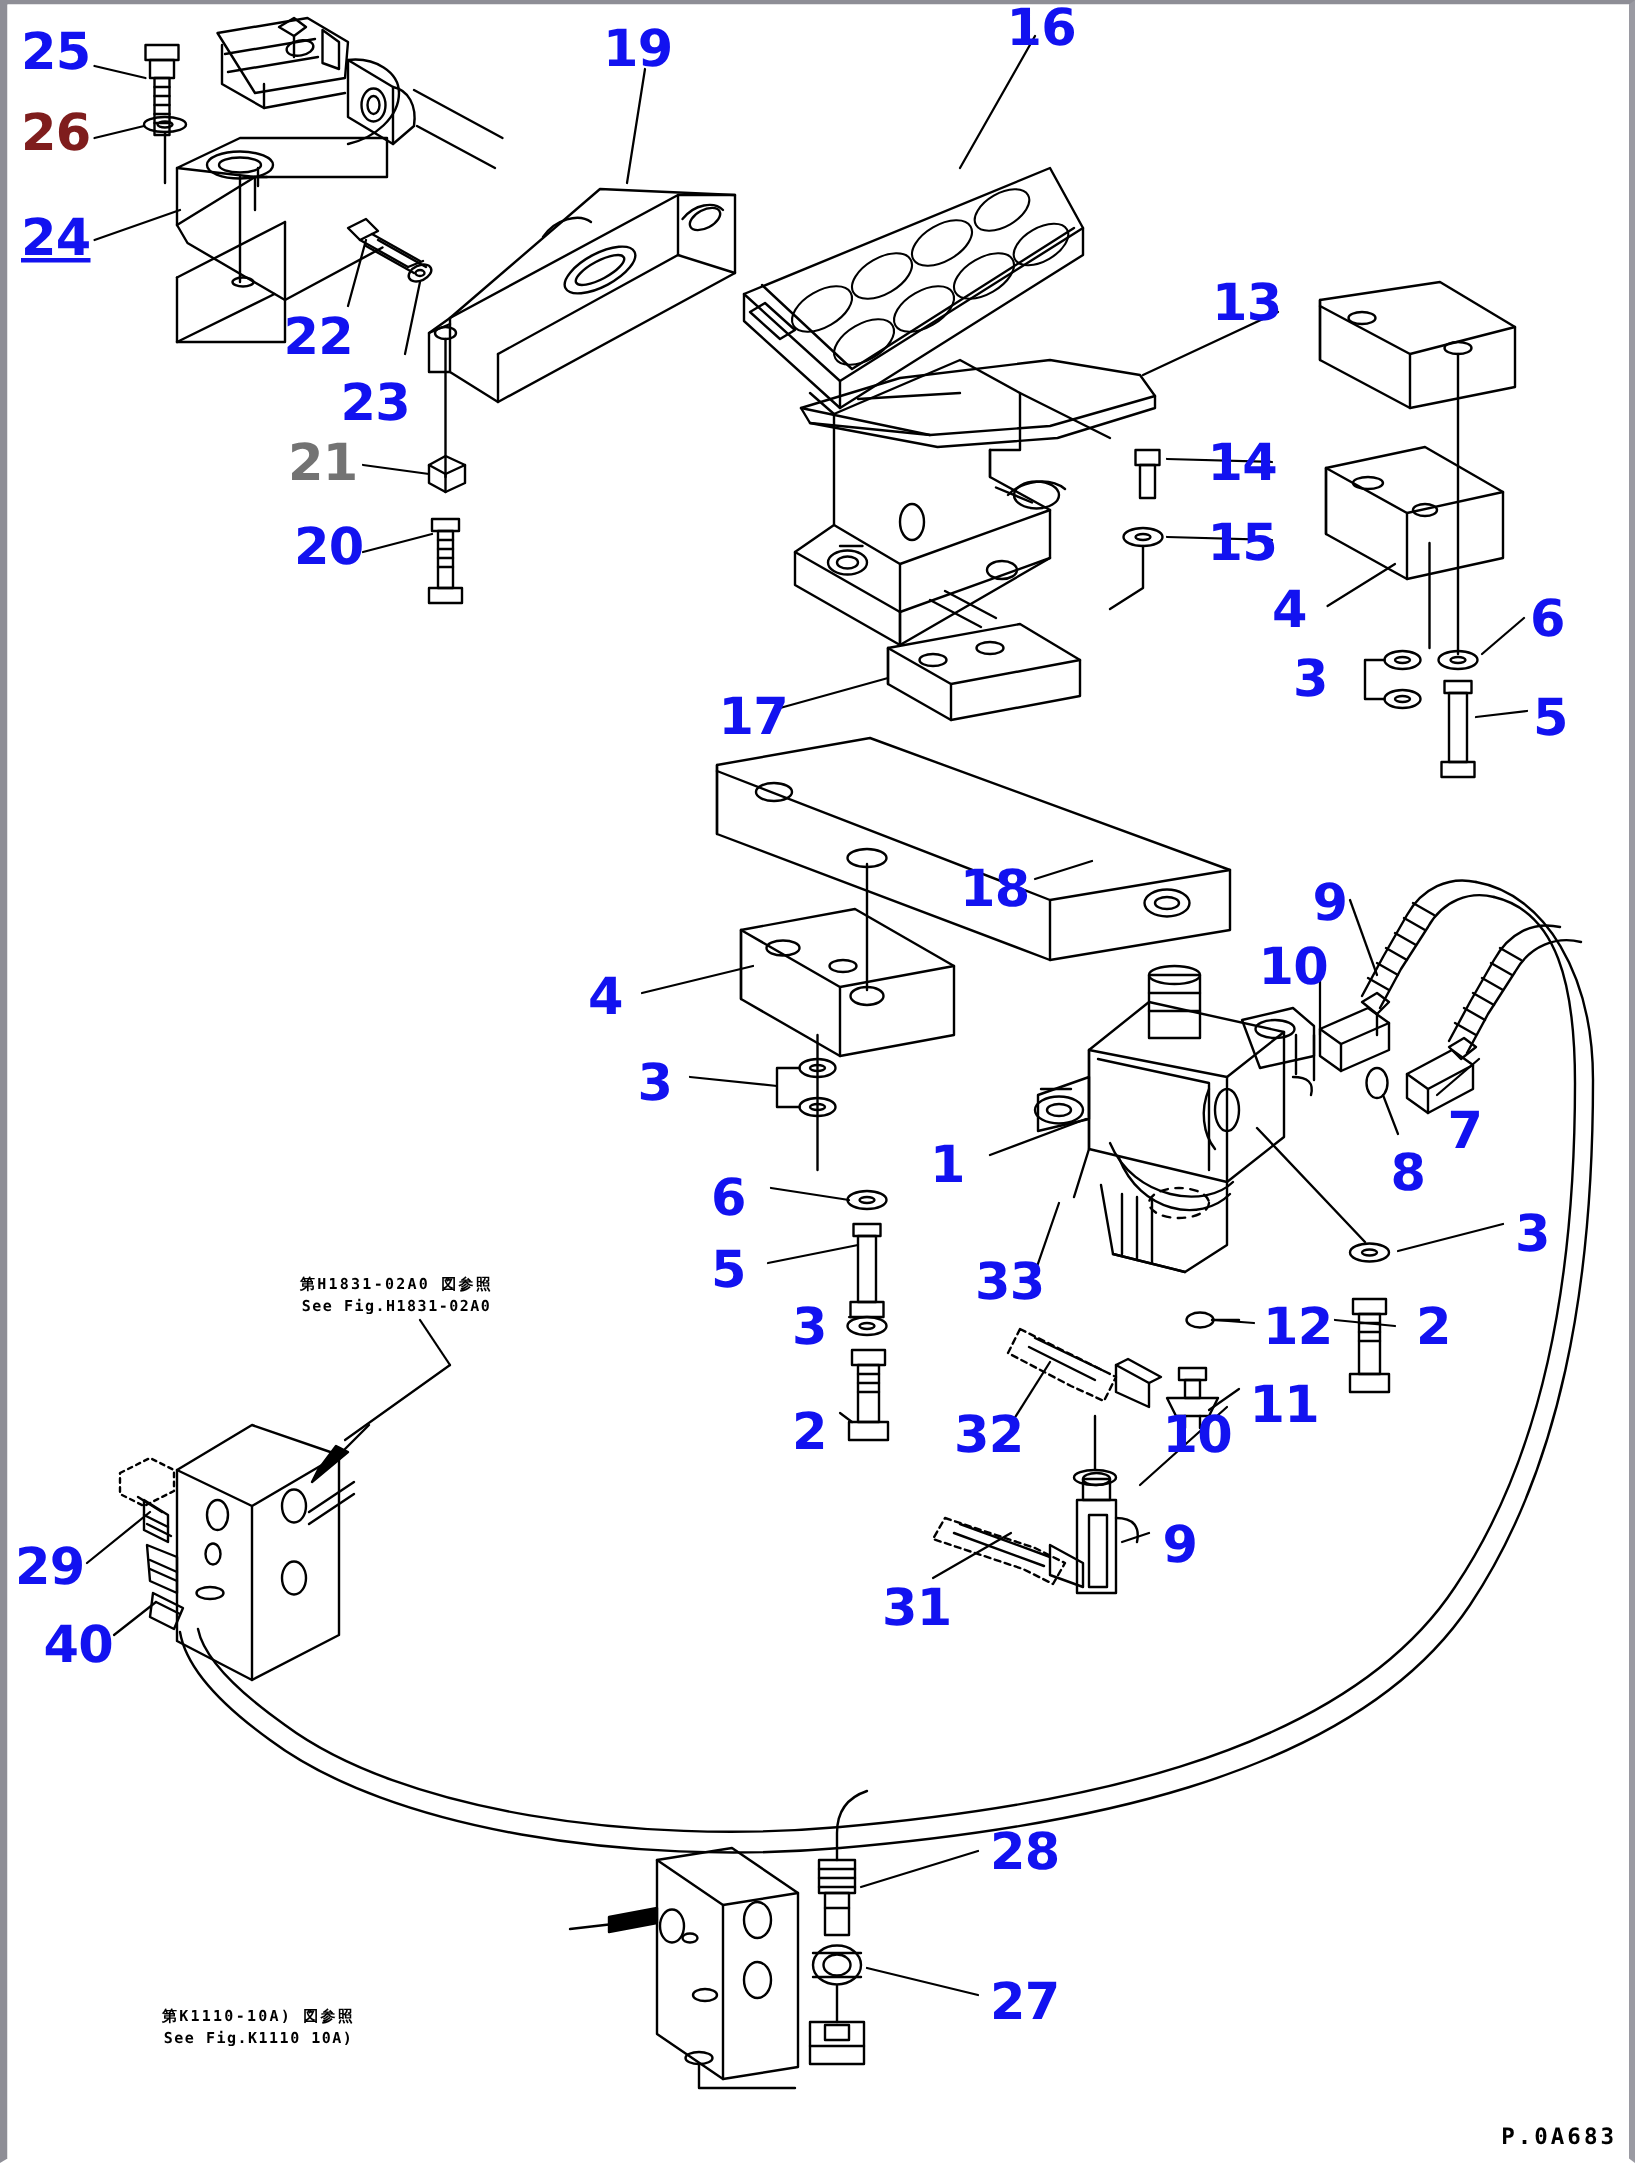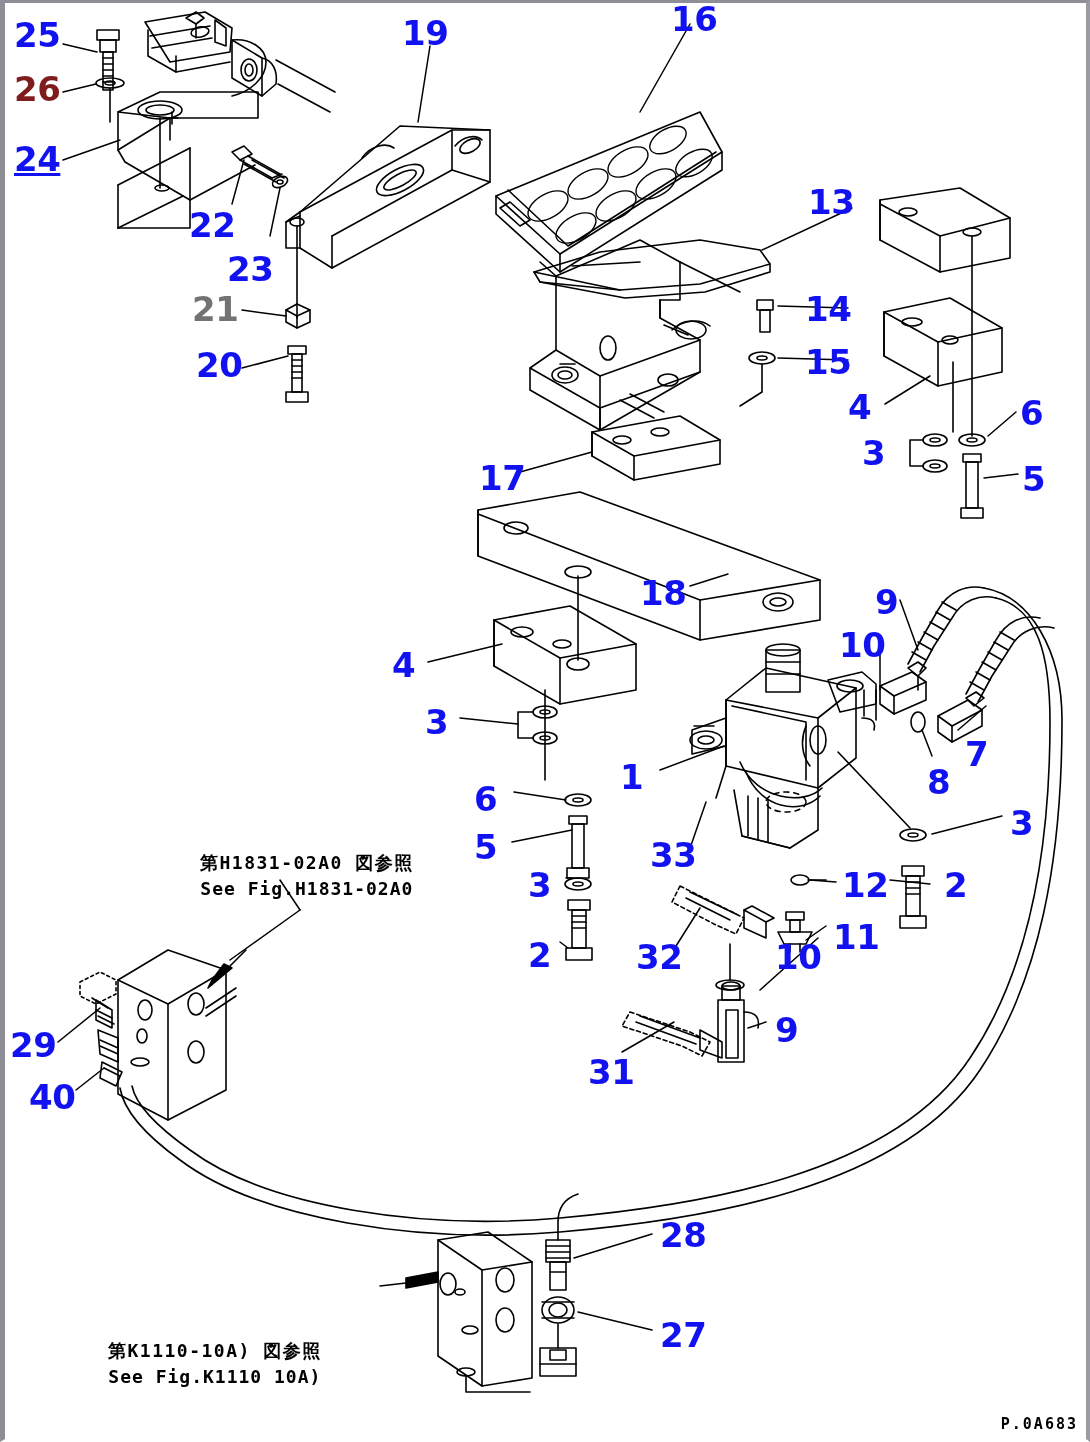--- a/index.html
+++ b/index.html
@@ -49,21 +49,21 @@
     letter-spacing: -0.5px;
     white-space: nowrap;
     user-select: none;
   }
 
   
   .refblock {
     position: absolute;
     color: #000000;
     font-family: "DejaVu Sans Mono", monospace;
-    font-size: 18px;
+    font-size: 10px;
     line-height: 1.45;
     white-space: nowrap;
     letter-spacing: 1px;
     font-weight: bold;
   }
   .refblock .jp { letter-spacing: 1.5px; }
 
   .pagecode {
     position: absolute;
     right: 12px;

